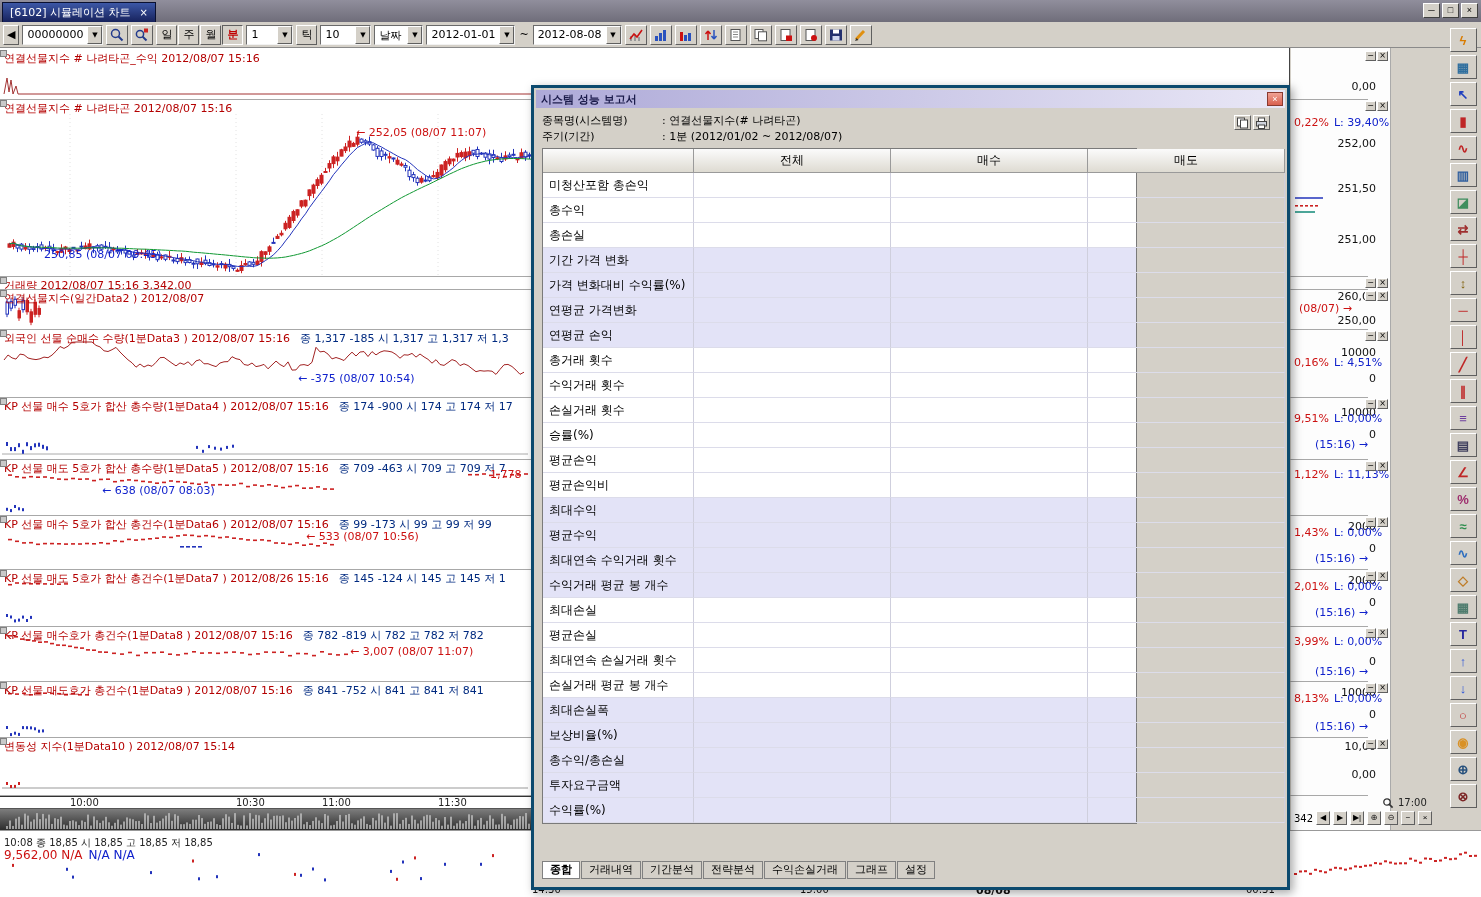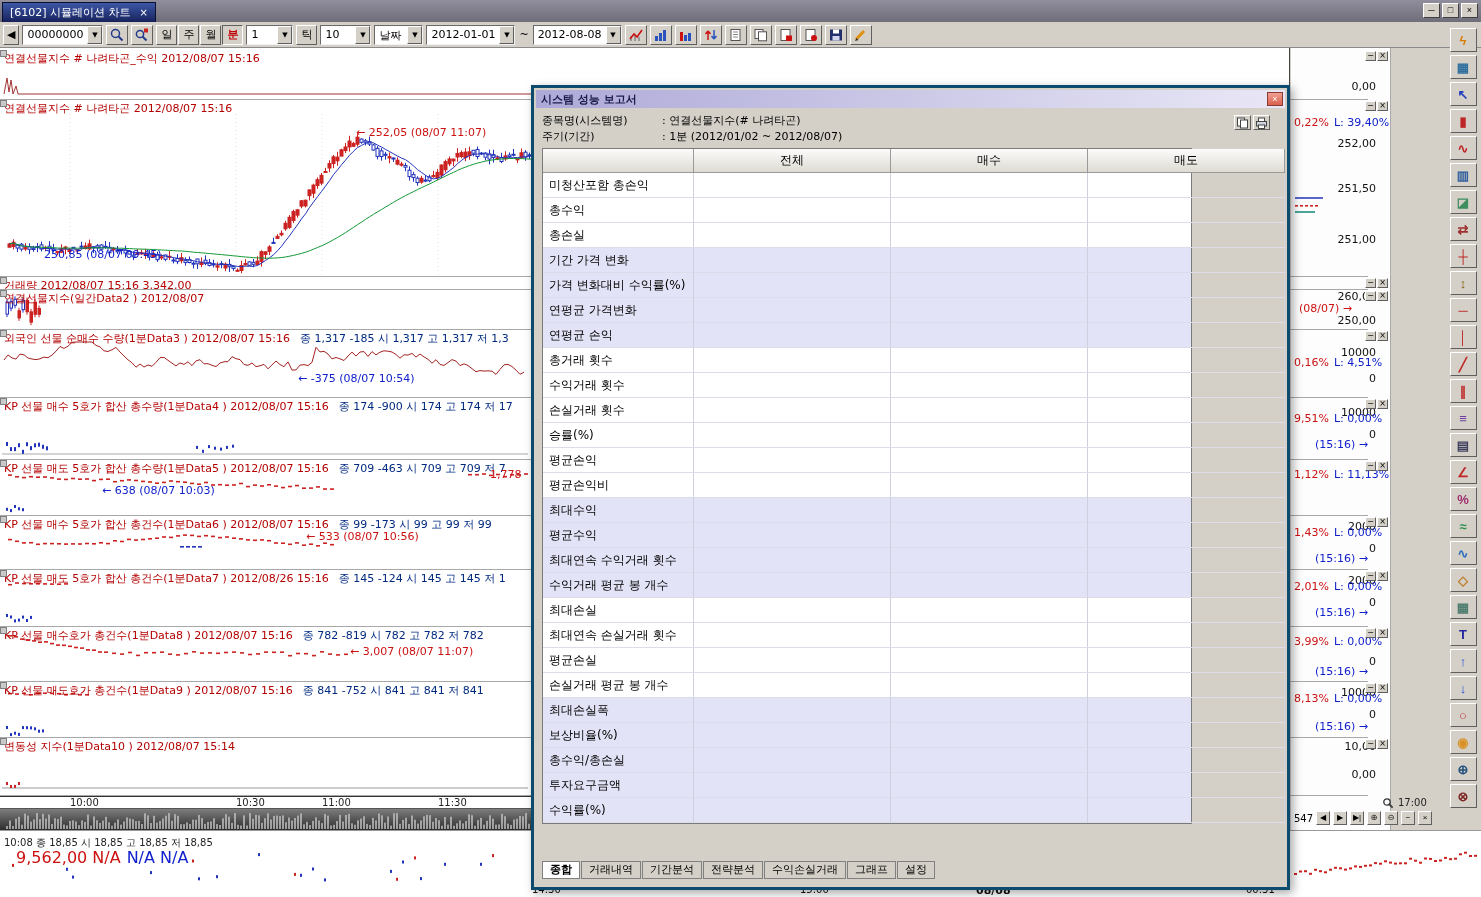--- a/index.html
+++ b/index.html
@@ -49,39 +49,39 @@
 
 .xaxis{position:absolute;left:0;top:748px;width:1290px;height:12px;border-top:1px solid #333;background:#fff;font-size:10px}
 .xaxis span{position:absolute;top:0;color:#222}
 .endtime{position:absolute;left:1398px;top:749px;font-size:10px;color:#222}
 .mag{position:absolute;left:1382px;top:749px}
 .band{position:absolute;left:0;top:760px;width:1290px;height:22px;background:linear-gradient(#7d7d7d,#2d2d2d);border-top:1px solid #555}
 .navrow{position:absolute;left:1294px;top:763px;display:flex;align-items:center;gap:3px;font-size:10px}
 .navbtn{min-width:14px;height:14px;background:#d4d0c8;border:1px solid;border-color:#fff #5f5f5f #5f5f5f #fff;font-size:8px;line-height:12px;text-align:center;padding:0 1px}
 .strip{position:absolute;left:0;top:782px;width:1481px;height:67px;background:#fff;border-top:1px solid #999;z-index:2}
 .strip .info{position:absolute;left:4px;top:5px;font-size:10px;color:#222}
-.strip .na{position:absolute;left:16px;top:17px;font-size:16px}
+.strip .na{position:absolute;left:4px;top:17px;font-size:12px}
 .na .red{color:#cc1111}
 .na .blue{color:#1122cc;margin-left:6px}
 .stime{position:absolute;top:53px;font-size:10px;color:#111}
 .stime.bold{font-weight:bold;font-size:11px}
 
 .rail{position:absolute;right:2px;top:28px;width:32px;display:flex;flex-direction:column;gap:3px;align-items:center;z-index:4}
 .rbtn{width:27px;height:24px;background:#d4d0c8;border:1px solid;border-color:#fff #5f5f5f #5f5f5f #fff;display:flex;align-items:center;justify-content:center}
 .rglyph{font-size:13px;font-weight:bold}
 
 .dialog{position:absolute;left:531px;top:85px;width:759px;height:805px;background:#d4d0c8;border:3px solid #0c4a6e;box-shadow:3px 3px 9px rgba(0,0,0,.35);z-index:20}
 .dtitle{position:absolute;left:2px;right:2px;top:2px;height:18px;background:linear-gradient(90deg,#aeaad8,#e9e7f6);display:flex;align-items:center;padding:0 5px;color:#1a1a4a;font-weight:bold}
 .dclose{position:absolute;right:4px;top:4px;width:16px;height:14px;background:linear-gradient(#f0a294,#d9604e);border:1px solid #8a3a30;color:#fff;font-size:9px;line-height:12px;text-align:center}
 .dhead{position:absolute;left:8px;top:25px;right:17px;height:34px}
 .dfield{display:flex;height:16px}
 .dfield .lab{width:120px}
 .dtools{position:absolute;right:0;top:2px;display:flex;gap:2px}
 .dtool{width:17px;height:15px;background:#d4d0c8;border:1px solid;border-color:#fff #5f5f5f #5f5f5f #fff;display:flex;align-items:center;justify-content:center}
-.dtable{position:absolute;left:8px;top:60px;width:650px;background:#bef264;border:1px solid #7a7a7a}
+.dtable{position:absolute;left:8px;top:60px;width:595px;background:#bef264;border:1px solid #7a7a7a}
 .thead{display:flex;height:24px}
 .tc{flex:0 0 197px}
 .tc.first{flex:0 0 151px}
 .thead .tc{background:linear-gradient(#fbfbfb,#dedbd2);border-right:1px solid #9a9a9a;border-bottom:1px solid #9a9a9a;display:flex;align-items:center;justify-content:center;font-size:12px}
 .trow{display:flex;height:25px;background:#fff}
 .trow .tc{border-right:1px solid #cfcfdd;border-bottom:1px solid #dcdcea;font-size:12px;display:flex;align-items:center}
 .trow .tc.first{padding-left:6px}
 .trow.hl{background:#e3e3f7}
 .dtabs{position:absolute;left:8px;bottom:8px;display:flex}
 .dtab{height:18px;padding:0 7px;line-height:16px;background:#d4d0c8;border:1px solid #808080;margin-right:1px}
@@ -1019,21 +1019,21 @@
           <rect x="510" y="14.0" width="4" height="1.6" fill="#cc2222"></rect>
           <rect x="517" y="14.1" width="4" height="1.6" fill="#cc2222"></rect>
           <rect x="524" y="13.2" width="4" height="1.6" fill="#cc2222"></rect>
           <rect x="6" y="47.8" width="2" height="3" fill="#2233bb"></rect>
           <rect x="10" y="49.1" width="2" height="3" fill="#2233bb"></rect>
           <rect x="14" y="45.0" width="2" height="3" fill="#2233bb"></rect>
           <rect x="18" y="47.3" width="2" height="3" fill="#2233bb"></rect>
           <rect x="22" y="48.2" width="2" height="3" fill="#2233bb"></rect>
         </svg>
       <div class="ann red" style="left:490px;top:8px">1,778</div>
-      <div class="ann blue" style="left:102px;top:24px">← 638 (08/07 10:03)</div>
+      <div class="ann blue" style="left:102px;top:24px">← 638 (08/07 08:03)</div>
     </div>
 
     <div class="panel" style="top:468px;height:54px">
       <span class="handle"></span>
       <div class="phead"><span class="pt">KP 선물 매수 5호가 합산 총건수(1분Data6 ) 2012/08/07 15:16</span><span class="pi">종 99 -173  시 99 고 99 저 99</span></div>
       <svg id="sv-d6" width="1290" height="54">
           <rect x="8" y="22.8" width="4" height="1.6" fill="#cc2222"></rect>
           <rect x="15" y="24.5" width="4" height="1.6" fill="#cc2222"></rect>
           <rect x="22" y="26.1" width="4" height="1.6" fill="#cc2222"></rect>
           <rect x="29" y="25.9" width="4" height="1.6" fill="#cc2222"></rect>
@@ -1640,21 +1640,21 @@
           <rect x="1260" y="16.3" width="2" height="3.7" fill="rgba(195,195,195,0.75)"></rect>
           <rect x="1263" y="9.0" width="2" height="11.0" fill="rgba(195,195,195,0.75)"></rect>
           <rect x="1266" y="7.0" width="2" height="13.0" fill="rgba(195,195,195,0.75)"></rect>
           <rect x="1269" y="14.1" width="2" height="5.9" fill="rgba(195,195,195,0.75)"></rect>
           <rect x="1272" y="5.7" width="2" height="14.3" fill="rgba(195,195,195,0.75)"></rect>
           <rect x="1275" y="12.7" width="2" height="7.3" fill="rgba(195,195,195,0.75)"></rect>
           <rect x="1278" y="8.2" width="2" height="11.8" fill="rgba(195,195,195,0.75)"></rect>
           <rect x="1281" y="5.3" width="2" height="14.7" fill="rgba(195,195,195,0.75)"></rect>
         </svg></div>
     <div class="navrow">
-      <span class="navcount">547</span>
+      <span class="navcount">342</span>
       <button class="navbtn">◀</button>
       <button class="navbtn">▶</button>
       <button class="navbtn">▶|</button>
       <button class="navbtn">⊕</button>
       <button class="navbtn">⊖</button>
       <button class="navbtn">−</button>
       <button class="navbtn">×</button>
     </div>
 
     <div class="ablock" style="top:2px;height:50px">
@@ -2120,28 +2120,28 @@
           </div>
 
           <div class="trow">
             <div class="tc first">최대손실</div>
             <div class="tc"></div>
             <div class="tc"></div>
             <div class="tc"></div>
           </div>
 
           <div class="trow">
+            <div class="tc first">평균손실</div>
+            <div class="tc"></div>
+            <div class="tc"></div>
+            <div class="tc"></div>
+          </div>
+
+          <div class="trow">
             <div class="tc first">최대연속 손실거래 횟수</div>
-            <div class="tc"></div>
-            <div class="tc"></div>
-            <div class="tc"></div>
-          </div>
-
-          <div class="trow">
-            <div class="tc first">평균손실</div>
             <div class="tc"></div>
             <div class="tc"></div>
             <div class="tc"></div>
           </div>
 
           <div class="trow">
             <div class="tc first">손실거래 평균 봉 개수</div>
             <div class="tc"></div>
             <div class="tc"></div>
             <div class="tc"></div>

